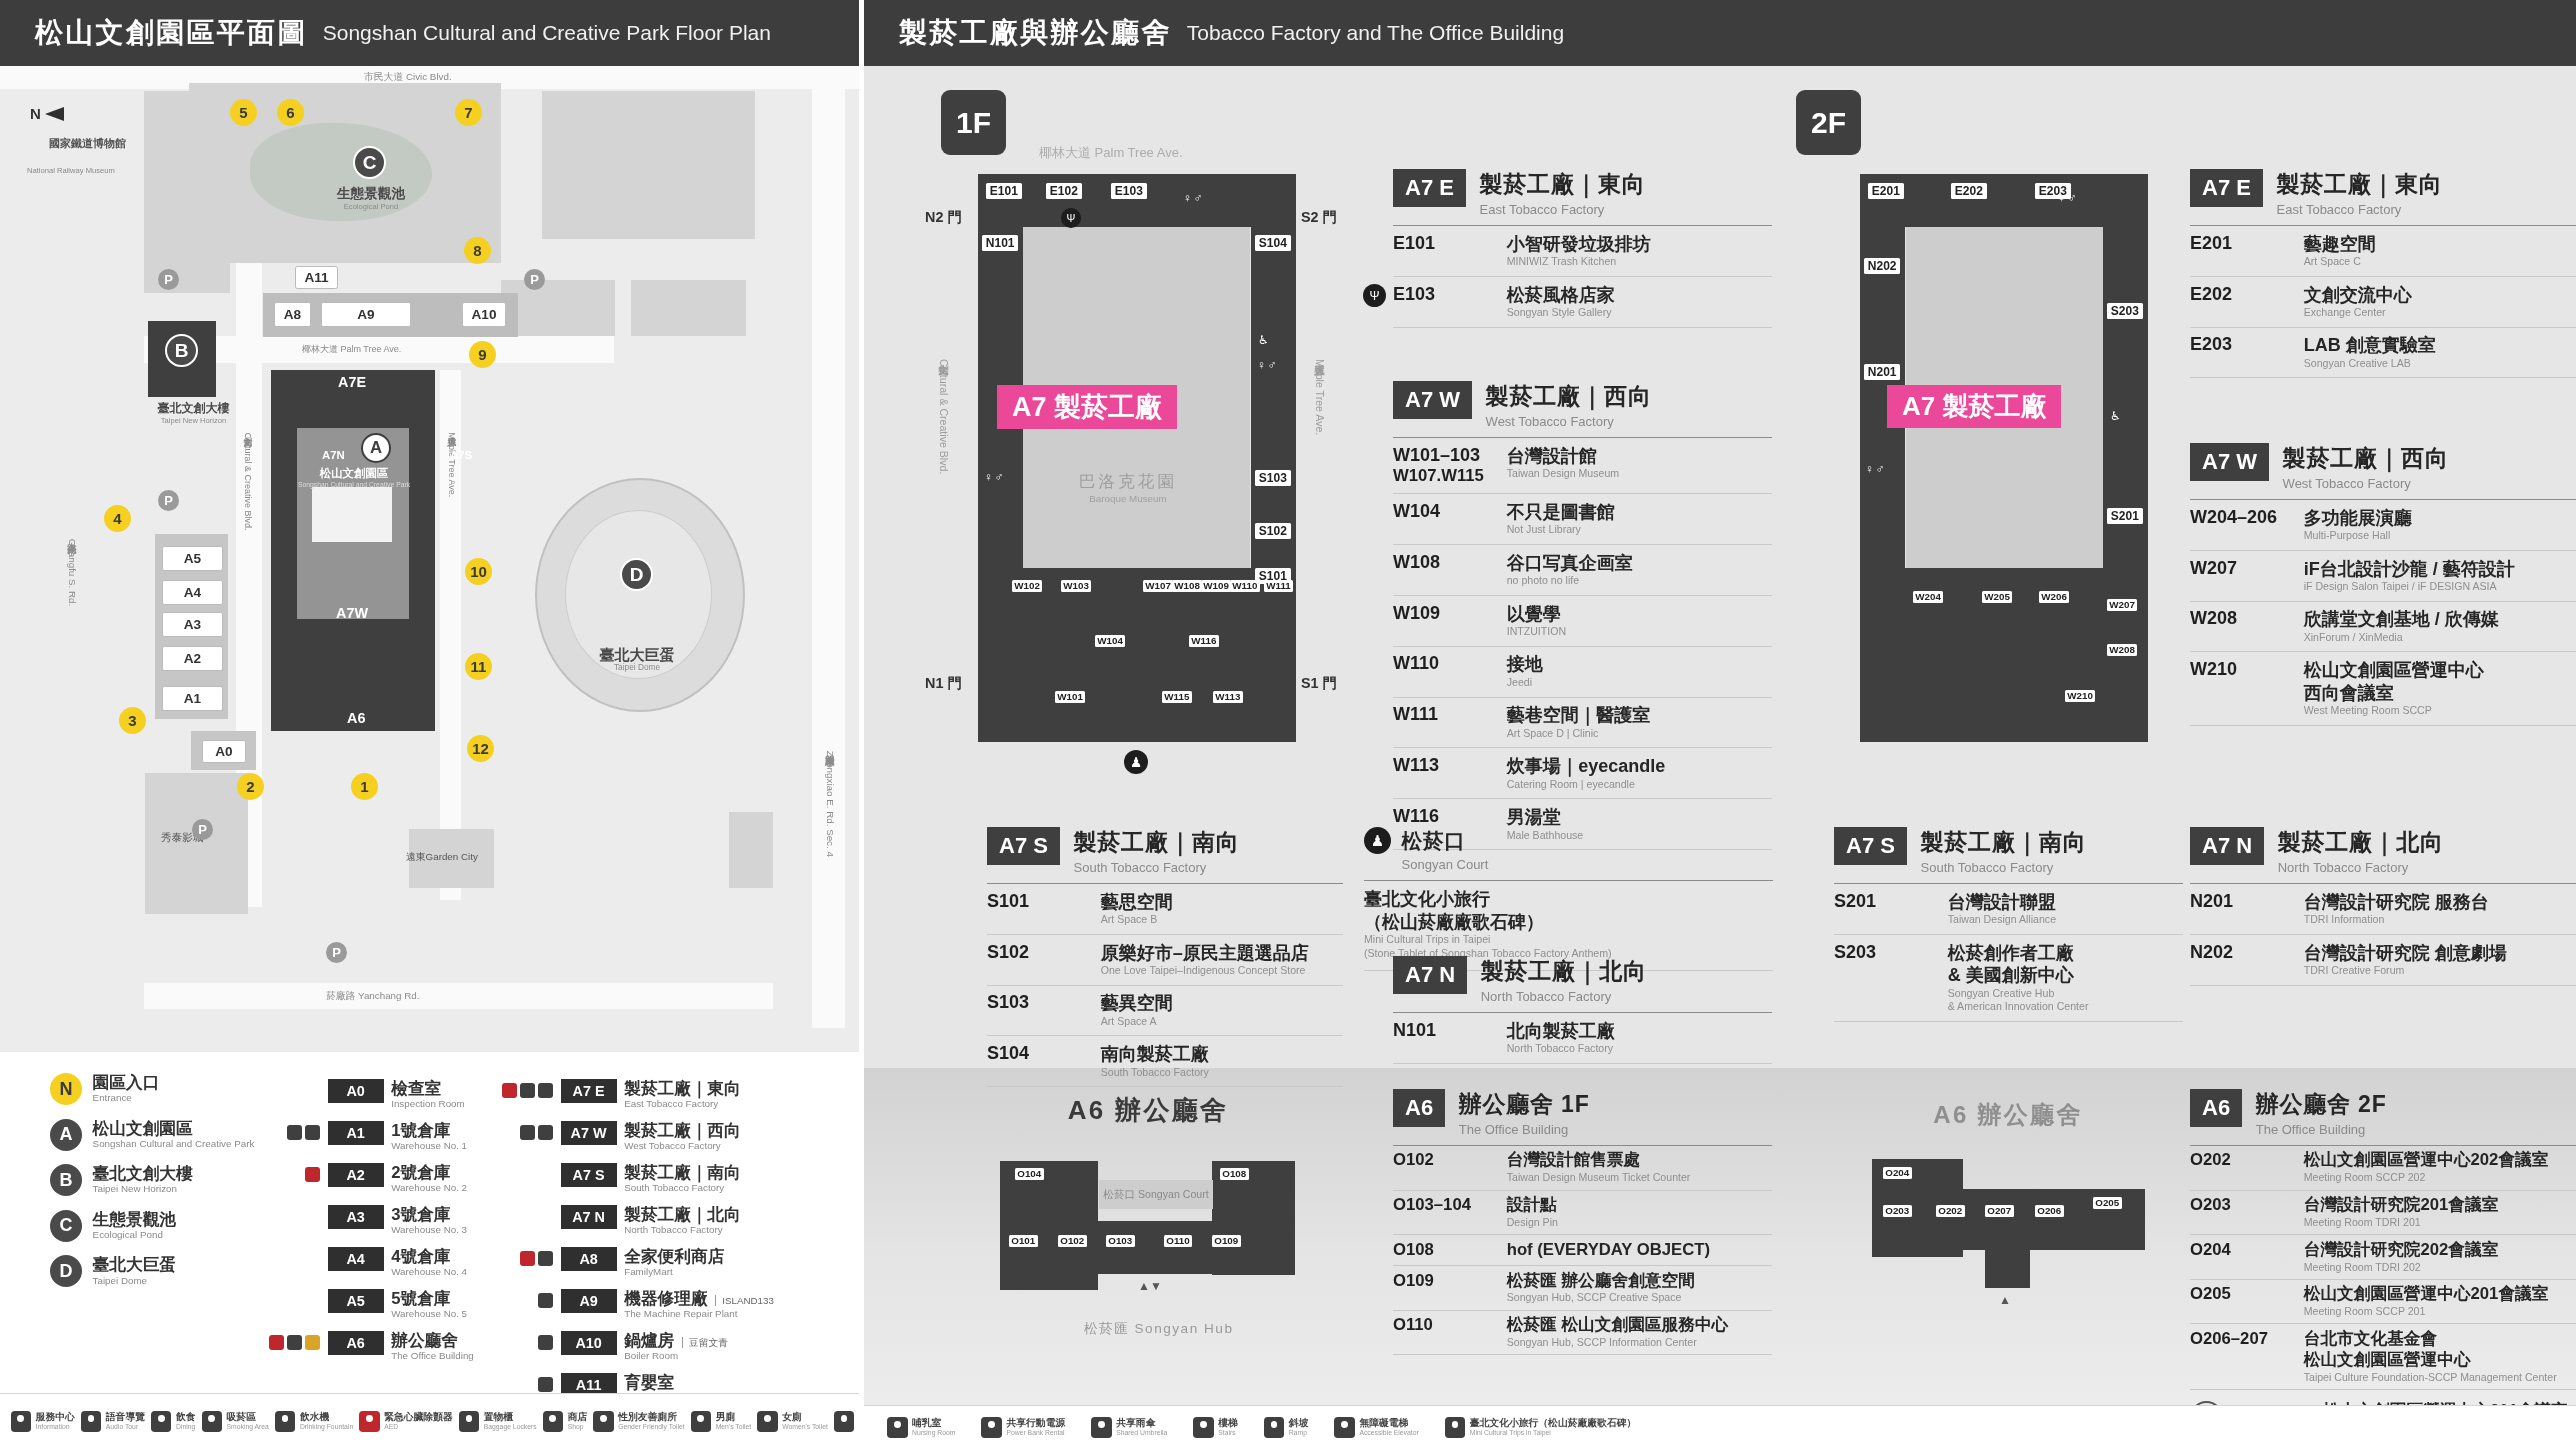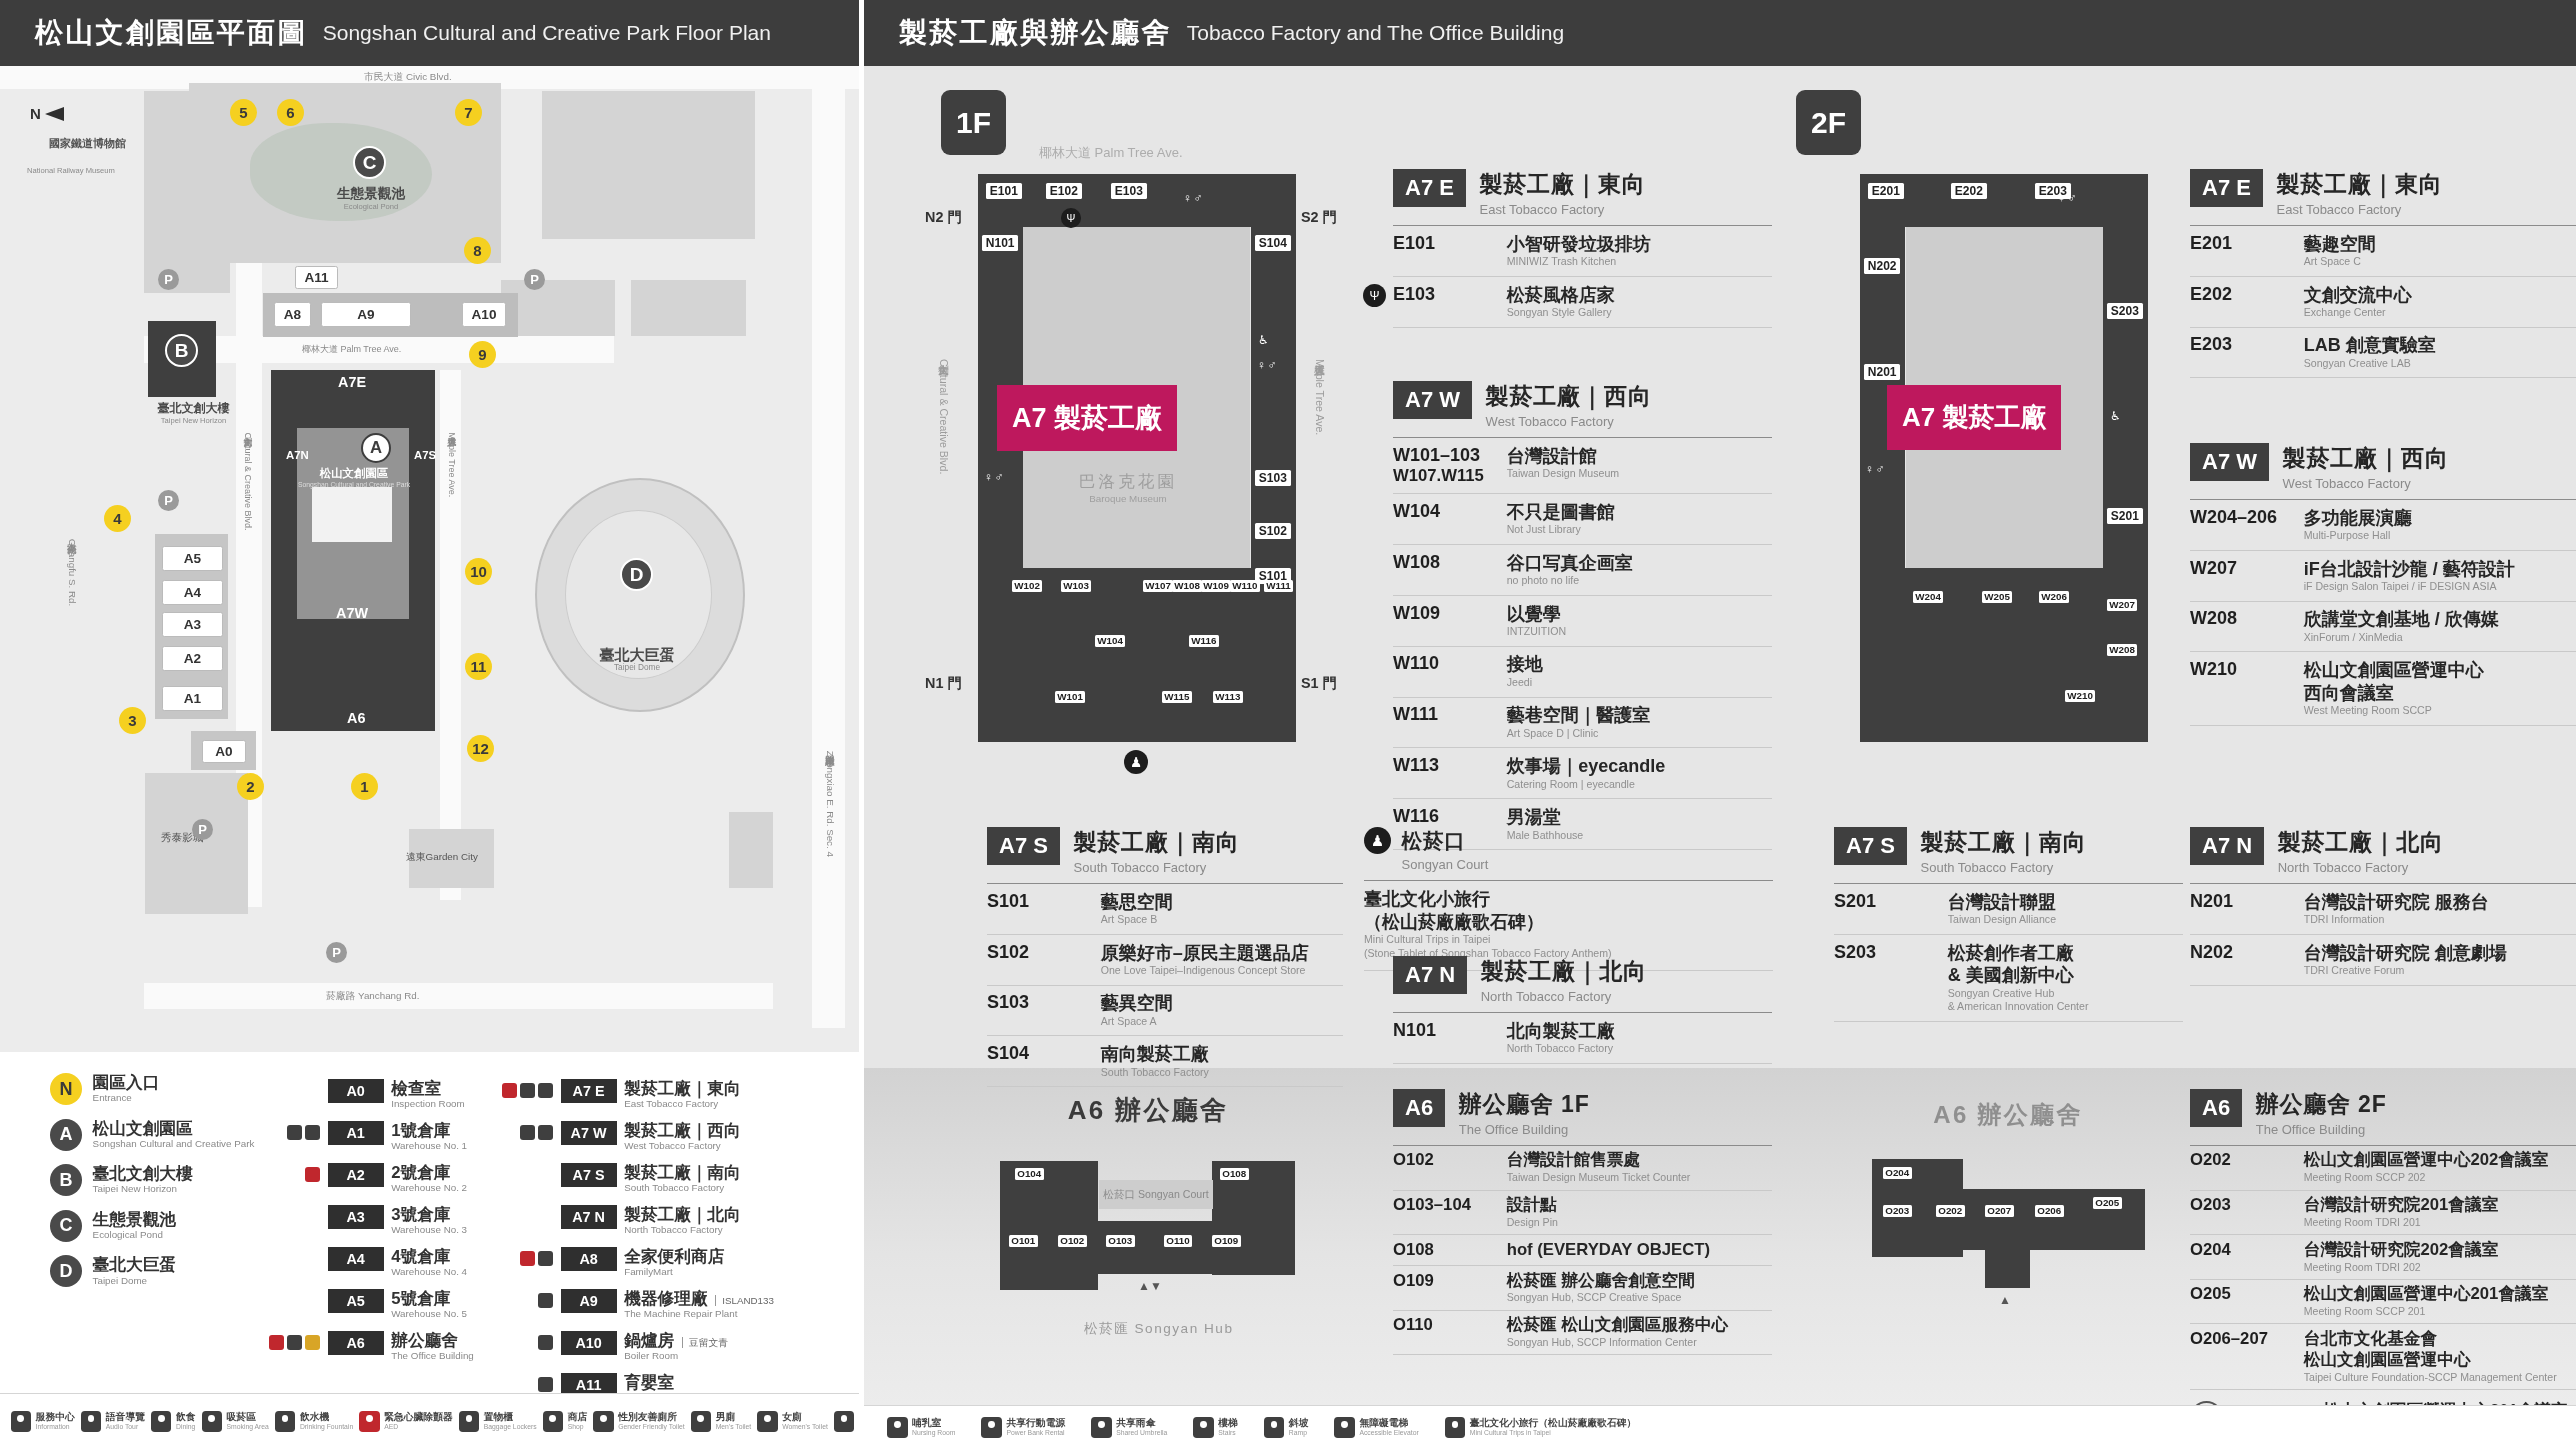--- a/index.html
+++ b/index.html
@@ -38,21 +38,21 @@
           font-weight:bold;font-size:19px;display:flex;align-items:center;justify-content:center;
           border:2.3px solid #fff;box-sizing:border-box;}
   .marker.white{background:#fff;color:#3d3d3d;border-color:#3d3d3d;}
   .gate-num{position:absolute;width:27px;height:27px;border-radius:50%;background:#f5d020;color:#3a3a3a;
           font-weight:bold;font-size:15px;display:flex;align-items:center;justify-content:center;}
   .p-ic{position:absolute;width:21px;height:21px;border-radius:50%;background:#9a9a9a;color:#fff;
           font-weight:bold;font-size:13px;display:flex;align-items:center;justify-content:center;}
   .pill{position:absolute;background:#fff;color:#333;font-weight:bold;font-size:13.6px;border:0.8px solid #bbb;
           display:flex;align-items:center;justify-content:center;border-radius:2.3px;}
   .wlabel{position:absolute;color:#fff;font-weight:bold;font-size:14.4px;white-space:nowrap;}
-  .stack{width:16.7px;word-break:break-all;line-height:1.08;text-align:center;}
+  .stack{width:16.7px;word-break:break-all;line-height:1.08;text-align:center;margin-left:36px;}
   .north{position:absolute;display:flex;align-items:center;gap:4.5px;color:#333;font-weight:bold;font-size:15px;}
   .north .tri{width:0;height:0;border-top:7.6px solid transparent;border-bottom:7.6px solid transparent;
           border-right:19.7px solid #2f2f2f;}
   
   .legend{position:absolute;left:0;top:1052px;width:859px;height:337px;background:#fff;}
   .lg-col{position:absolute;display:flex;flex-direction:column;}
   .lg-place{display:flex;gap:10.6px;align-items:flex-start;margin-bottom:13.6px;}
   .lg-place .mk{width:32px;height:32px;border-radius:50%;background:#4a4a4a;color:#fff;font-weight:bold;
           font-size:18px;display:flex;align-items:center;justify-content:center;flex:0 0 auto;}
   .lg-place .mk.yellow{background:#f5d020;color:#3a3a3a;}
@@ -80,22 +80,22 @@
   
   .fbadge{position:absolute;width:65px;height:65px;background:#3f3f3f;color:#fff;border-radius:9px;
           font-size:30px;font-weight:bold;display:flex;align-items:center;justify-content:center;}
   
   .plan{position:absolute;}
   .pband{position:absolute;background:#3f3f3f;}
   .pcourt{position:absolute;background:#cdcdcd;}
   .chip{position:absolute;background:#fff;color:#222;font-weight:bold;font-size:12px;line-height:1.1;
           padding:1.5px 3.8px;border-radius:1.5px;white-space:nowrap;}
   .chip.sm{font-size:9.8px;padding:0.8px 2.3px;}
-  .center-chip{position:absolute;background:#be185d;color:#fff;font-weight:bold;font-size:27px;
-          padding:15px 15px;white-space:nowrap;}
+  .center-chip{position:absolute;background:#ec4899;color:#fff;font-weight:bold;font-size:27px;
+          padding:4px 15px;white-space:nowrap;}
   .court-txt{position:absolute;text-align:center;color:#9f9f9f;}
   .court-txt .cz{font-size:16.7px;letter-spacing:3px;}
   .court-txt .ce{font-size:9.8px;}
   .gate{position:absolute;font-weight:bold;font-size:14.4px;color:#333;white-space:nowrap;}
   .street-lab{position:absolute;color:#adadad;font-size:13px;white-space:nowrap;}
   .wc{position:absolute;color:#fff;font-size:12px;letter-spacing:1.5px;}
   .round-ic{width:27px;height:27px;border-radius:50%;background:#1d1d1d;color:#fff;display:flex;
           align-items:center;justify-content:center;flex:0 0 auto;font-size:15px;}
   .round-ic.person::before{content:"♟";}
   .plan-dining{position:absolute;width:19.7px;height:19.7px;border-radius:50%;background:#1d1d1d;color:#fff;

